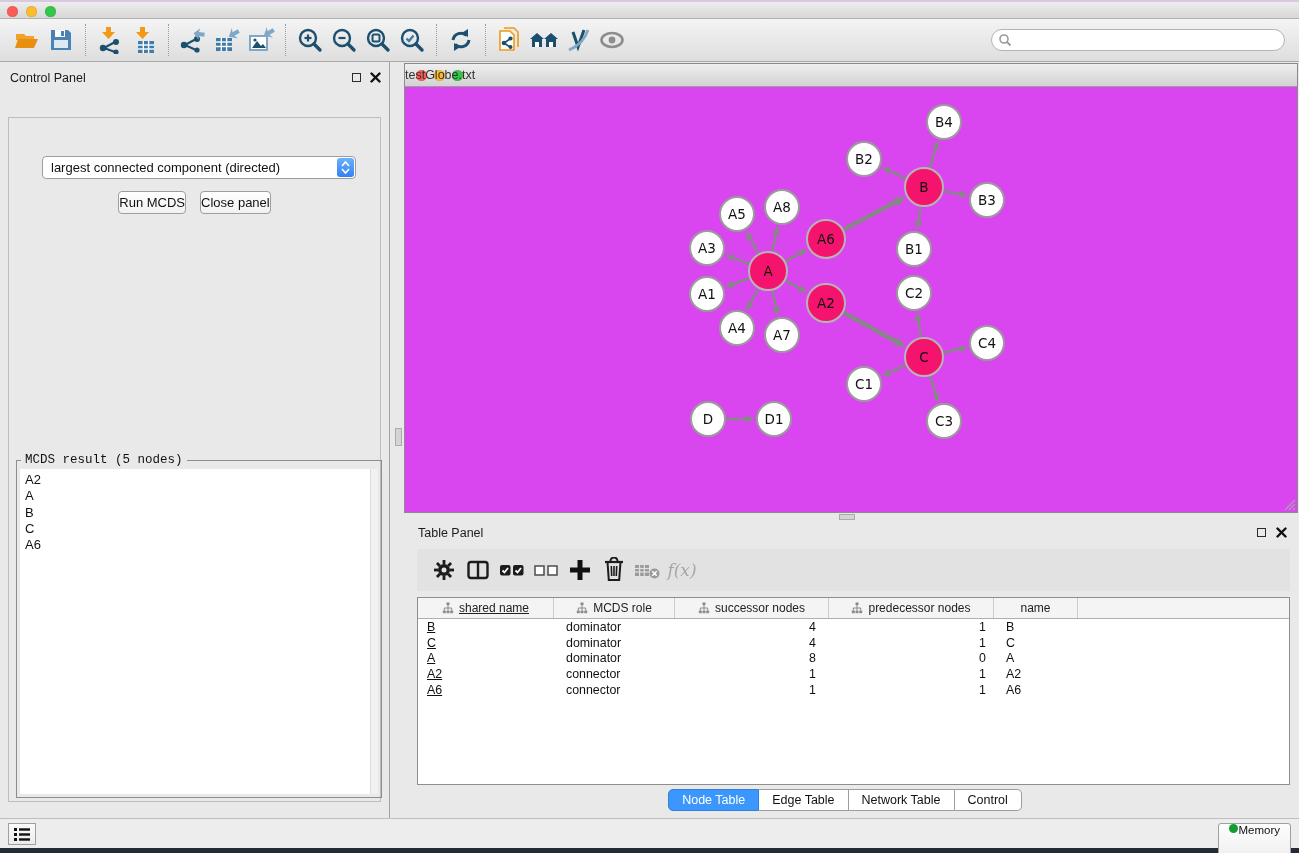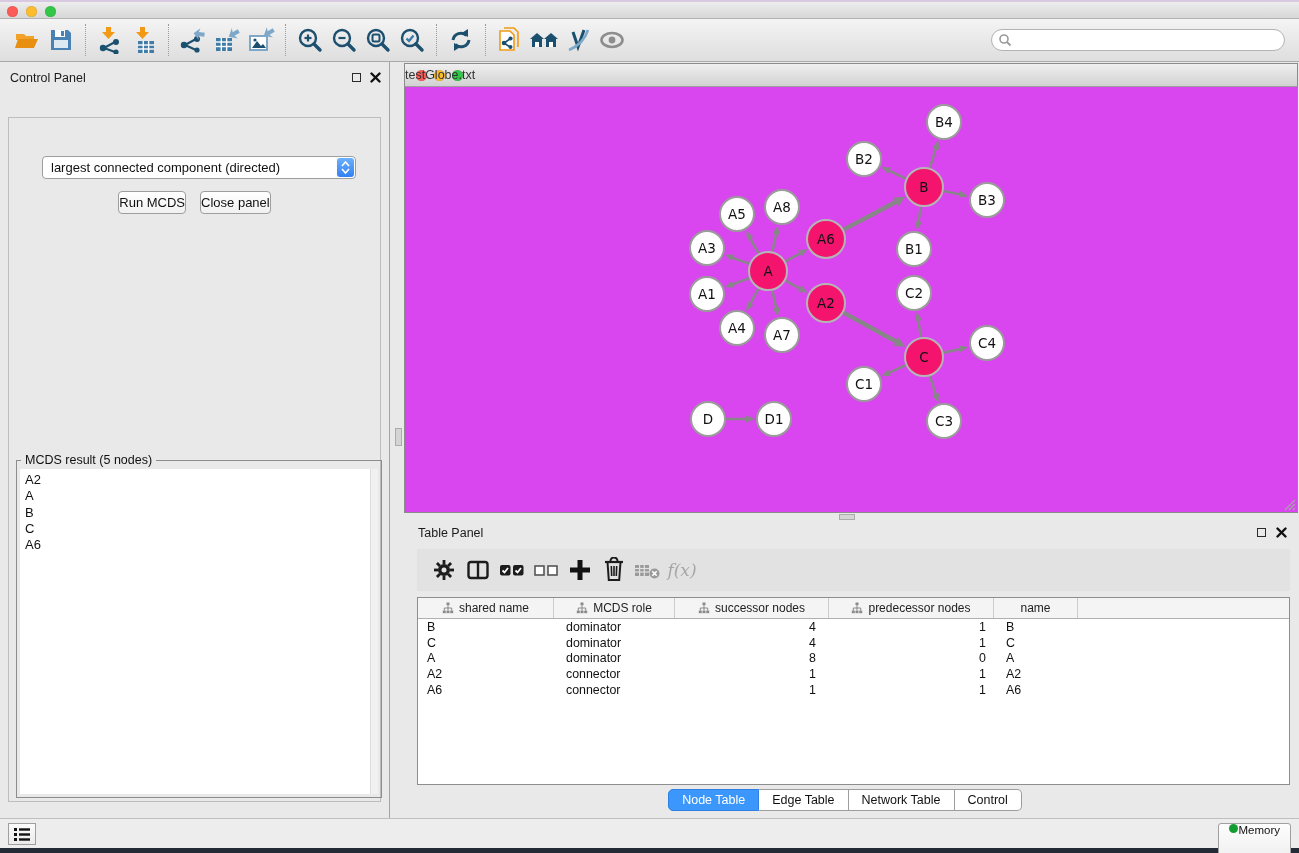--- a/index.html
+++ b/index.html
@@ -58,21 +58,21 @@
     background:linear-gradient(#6db1fb,#3181f4); display:flex; flex-direction:column;
     align-items:center; justify-content:center; gap:1px; }
   .cp-buttons { position:absolute; top:129px; left:0; right:0; display:flex;
     justify-content:center; gap:14px; }
   .btn { background:linear-gradient(#ffffff,#f1f1f1); border:1px solid #9e9e9e;
     border-radius:4px; font-size:13px; color:#111; padding:3px 0;
     font-family:"Liberation Sans",sans-serif; }
   .fieldset { position:absolute; left:16px; top:398px; width:366px; height:338px;
     border:1px solid #8d8d8d; }
   .legend { position:absolute; top:-8px; left:4px; background:#e9e9e9; padding:0 4px;
-    font-size:12.5px; color:#111; }
+    font-size:12.5px; color:#111;font-family:Liberation Mono, monospace; }
   .mcds-list { position:absolute; left:3px; right:3px; top:8px; bottom:3px; background:#fff; }
   .mcds-item { font-size:13px; color:#111; line-height:16.3px; padding-left:5px; }
   .mcds-item:first-child { padding-top:3px; }
   .vscroll { position:absolute; right:0; top:0; bottom:0; width:8px; background:#f1f1f1;
     border-left:1px solid #dcdcdc; }
 
   
   .workspace { position:absolute; left:391px; right:0; top:0; bottom:0; }
   .split-handle-v { position:absolute; left:4px; top:366px; width:7px; height:18px;
     background:#d4d4d4; border:1px solid #ababab; }
@@ -97,21 +97,21 @@
   .tp-toolbar { position:absolute; left:26px; top:29px; width:873px; height:42px;
     background:#e2e2e2; display:flex; align-items:center; padding-left:12px; gap:4px; }
   .tp-tbtn { width:30px; height:30px; display:flex; align-items:center; justify-content:center; }
   .fx { font-family:"DejaVu Serif",serif; font-style:italic; font-size:17px; color:#a6a6a6; }
   .dtable { position:absolute; left:26px; top:77px; width:873px; height:188px;
     background:#fff; border:1px solid #8e8e8e; overflow:hidden; }
   .thead { display:flex; height:21px; background:#f4f4f4; border-bottom:1px solid #b0b0b0; }
   .th { display:flex; align-items:center; justify-content:center; gap:5px;
     font-size:12px; color:#222; border-right:1px solid #cccccc; }
   .th.filler { flex:1; border-right:none; }
-  .c0{width:136px;} .c1{width:121px;} .c2{width:154px;} .c3{width:165px;} .c4{width:84px;}
+  .c0{width:136px;text-decoration:underline;} .c1{width:121px;} .c2{width:154px;} .c3{width:165px;} .c4{width:84px;}
   .tr { display:flex; height:15.7px; align-items:center; }
   .tr:first-child { margin-top:3px; }
   .td { font-size:12.4px; color:#111; overflow:hidden; white-space:nowrap; }
   .td.c0 { padding-left:9px; } .td.c1 { padding-left:12px; }
   .td.c2 { text-align:right; padding-right:13px; }
   .td.c3 { text-align:right; padding-right:8px; }
   .td.c4 { padding-left:12px; }
   .tp-tabs { position:absolute; left:0; right:0; top:269px; display:flex; justify-content:center; }
 
   

